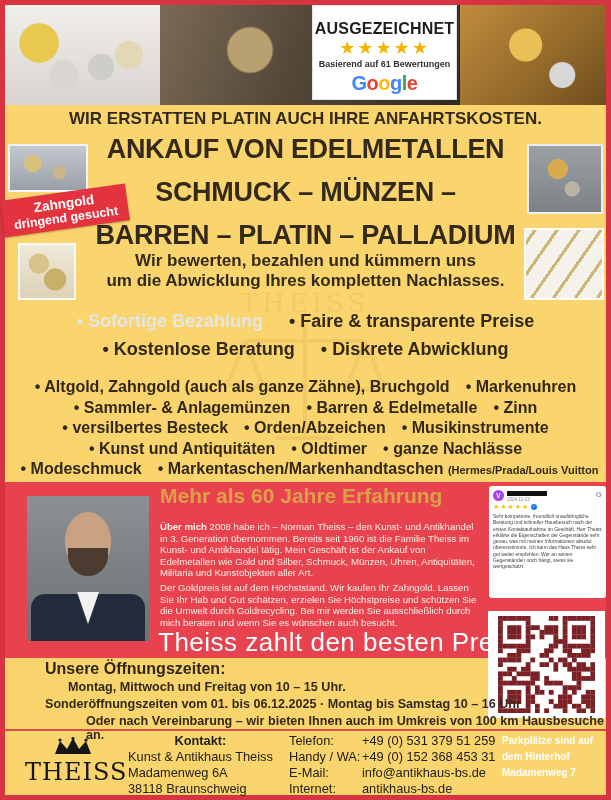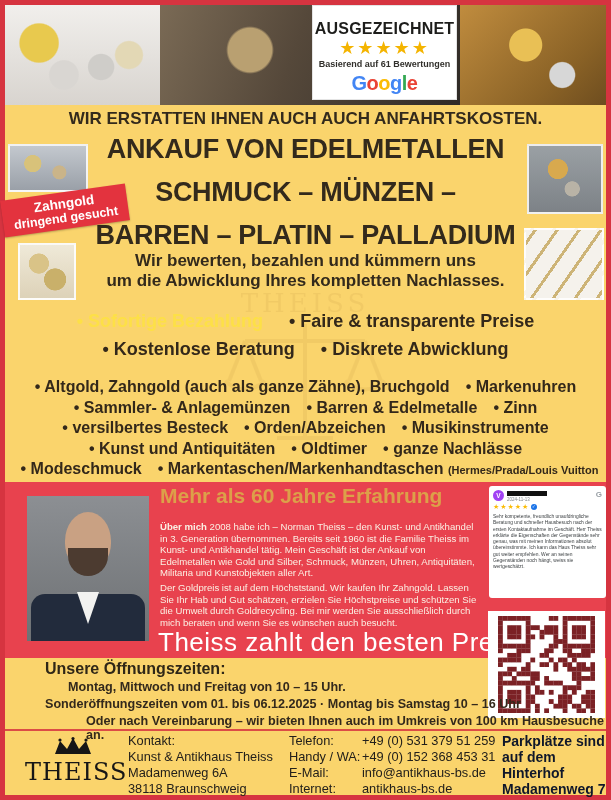--- a/index.html
+++ b/index.html
@@ -53,21 +53,21 @@
      repeating-linear-gradient(125deg,#f5f2ec 0 6px,#cdb477 6px 9px,#f5f2ec 9px 18px),#f5f2ec;}
   
   .sticker{position:absolute;left:2px;top:192px;width:122px;padding:4px 2px;background:#E3333E;color:#fff;text-align:center;transform:rotate(-8deg);box-shadow:0 1px 2px rgba(0,0,0,.25);}
   .sticker .l1{font-size:13.5px;font-weight:700;}
   .sticker .l2{font-size:12.5px;font-weight:700;}
   
   .features{position:absolute;left:5px;width:601px;text-align:center;}
   .f-row1{top:311px;} .f-row2{top:339px;}
   .feature{font-size:18px;font-weight:700;color:#33281a;margin:0 13px;}
   .feature::before{content:"• ";}
-  .feature.hl{color:#fde047;}
+  .feature.hl{color:#e5e5e5;}
   
   .items{position:absolute;left:5px;top:377px;width:601px;text-align:center;color:#33281a;}
   .items-line{line-height:20.5px;font-size:16px;font-weight:700;}
   .item{margin:0 8px;}
   .item::before{content:"• ";}
   .item-note{font-size:11px;}
   
   .watermark{position:absolute;left:215px;top:286px;opacity:.13;pointer-events:none;}
   
   .about{position:absolute;left:5px;top:482px;width:601px;height:176px;background:#E8424E;}
@@ -97,41 +97,41 @@
   
   .hours-heading{position:absolute;left:45px;top:660px;font-size:16px;font-weight:700;color:#2f2717;}
   .hours-line{position:absolute;left:45px;font-size:12.6px;font-weight:700;color:#33291c;}
   .hl1{top:680px;padding-left:23px;} .hl2{top:697px;} .hl3{top:714px;margin-left:41px;}
   .divider{position:absolute;left:5px;top:729px;width:601px;height:2px;background:#D63440;opacity:.85;}
   
   .logo{position:absolute;left:25px;top:737px;width:96px;text-align:center;color:#161616;}
   .logo-text{font-family:"DejaVu Serif",serif;font-size:24px;letter-spacing:1px;line-height:26px;}
   .contact-block{position:absolute;top:733px;font-size:12.8px;line-height:16px;color:#23201b;}
   .cb1{left:128px;} .cb-labels{left:289px;} .cb-values{left:362px;}
-  .contact-heading{font-weight:400;}
-  .parking{position:absolute;left:502px;top:733px;width:104px;font-size:14px;font-weight:700;line-height:16px;color:#0f172a;}
+  .contact-heading{font-weight:700;text-align:center;}
+  .parking{position:absolute;left:502px;top:733px;width:104px;font-size:10px;font-weight:700;line-height:16px;color:#ffffff;}
 </style>
 </head>
 <body>
 
 <div class="ad">
   <div class="yellow"></div>
 
   <div class="photo ph-left"></div>
   <div class="photo ph-mid"></div>
   <div class="photo ph-right"></div>
 
   <div class="rating-panel">
     <div class="rating-title">AUSGEZEICHNET</div>
     <div class="rating-stars">★★★★★</div>
     <div class="rating-sub">Basierend auf 61 Bewertungen</div>
     <div class="google"><span class="g1">G</span><span class="g2">o</span><span class="g3">o</span><span class="g4">g</span><span class="g5">l</span><span class="g6">e</span></div>
   </div>
 
-  <div class="ctr banner-text">WIR ERSTATTEN IHNEN AUCH AUCH ANFAHRTSKOSTEN.</div>
+  <div class="ctr banner-text">WIR ERSTATTEN PLATIN AUCH IHRE ANFAHRTSKOSTEN.</div>
   <div class="ctr h1">ANKAUF VON EDELMETALLEN</div>
   <div class="ctr h2">SCHMUCK – MÜNZEN –</div>
   <div class="ctr h3">BARREN – PLATIN – PALLADIUM</div>
   <div class="ctr sub sub2">um die Abwicklung Ihres kompletten Nachlasses.</div>
   <div class="ctr sub sub1">Wir bewerten, bezahlen und kümmern uns</div>
 
   <div class="sph ph-tl"></div>
   <div class="sticker">
     <div class="l1">Zahngold</div>
     <div class="l2">dringend gesucht</div>

